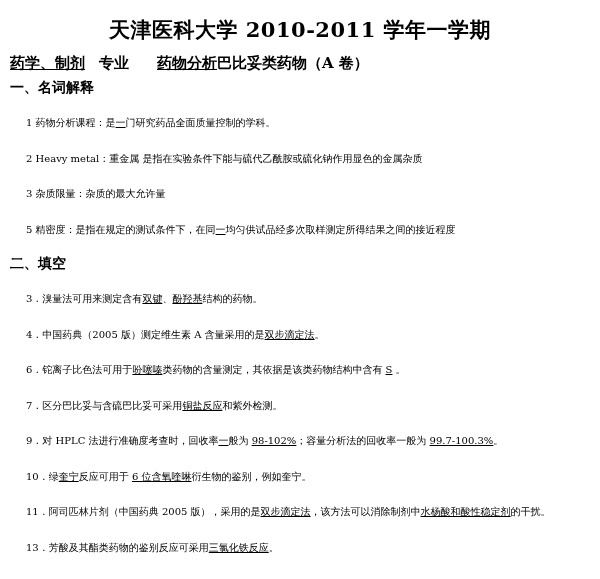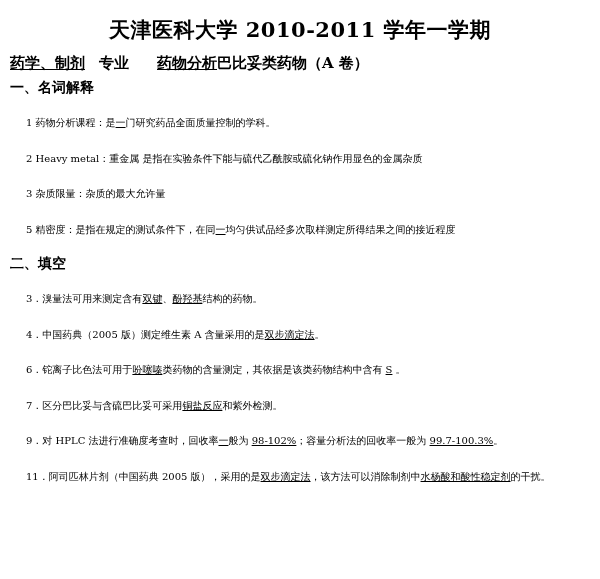--- a/index.html
+++ b/index.html
@@ -73,15 +73,17 @@
   <div class="line">2 Heavy metal：重金属  是指在实验条件下能与硫代乙酰胺或硫化钠作用显色的金属杂质</div>
   <div class="line">3  杂质限量：杂质的最大允许量</div>
   <div class="line">5  精密度：是指在规定的测试条件下，在同<span class="u">一</span>均匀供试品经多次取样测定所得结果之间的接近程度</div>
 
   <div class="section">二、填空</div>
   <div class="line">3．溴量法可用来测定含有<span class="u">双键</span>、<span class="u">酚羟基</span>结构的药物。</div>
   <div class="line">4．中国药典（2005 版）测定维生素 A 含量采用的是<span class="u">双步滴定法</span>。</div>
   <div class="line">6．铊离子比色法可用于<span class="u">吩噻嗪</span>类药物的含量测定，其依据是该类药物结构中含有 <span class="u">S</span> 。</div>
   <div class="line">7．区分巴比妥与含硫巴比妥可采用<span class="u">铜盐反应</span>和紫外检测。</div>
   <div class="line">9．对 HPLC 法进行准确度考查时，回收率<span class="u">一</span>般为 <span class="u">98-102%</span>；容量分析法的回收率一般为 <span class="u">99.7-100.3%</span>。</div>
+  <div class="line">10．绿<span class="u">奎宁</span>反应可用于 <span class="u">6 位含氧喹啉</span>衍生物的鉴别，例如奎宁。</div>
   <div class="line">11．阿司匹林片剂（中国药典 2005 版），采用的是<span class="u">双步滴定法</span>，该方法可以消除制剂中<span class="u">水杨酸和酸性稳定剂</span>的干扰。</div>
+  <div class="line">13．芳酸及其酯类药物的鉴别反应可采用<span class="u">三氯化铁反应</span>。</div>
 
 </div>
 
 </body></html>

